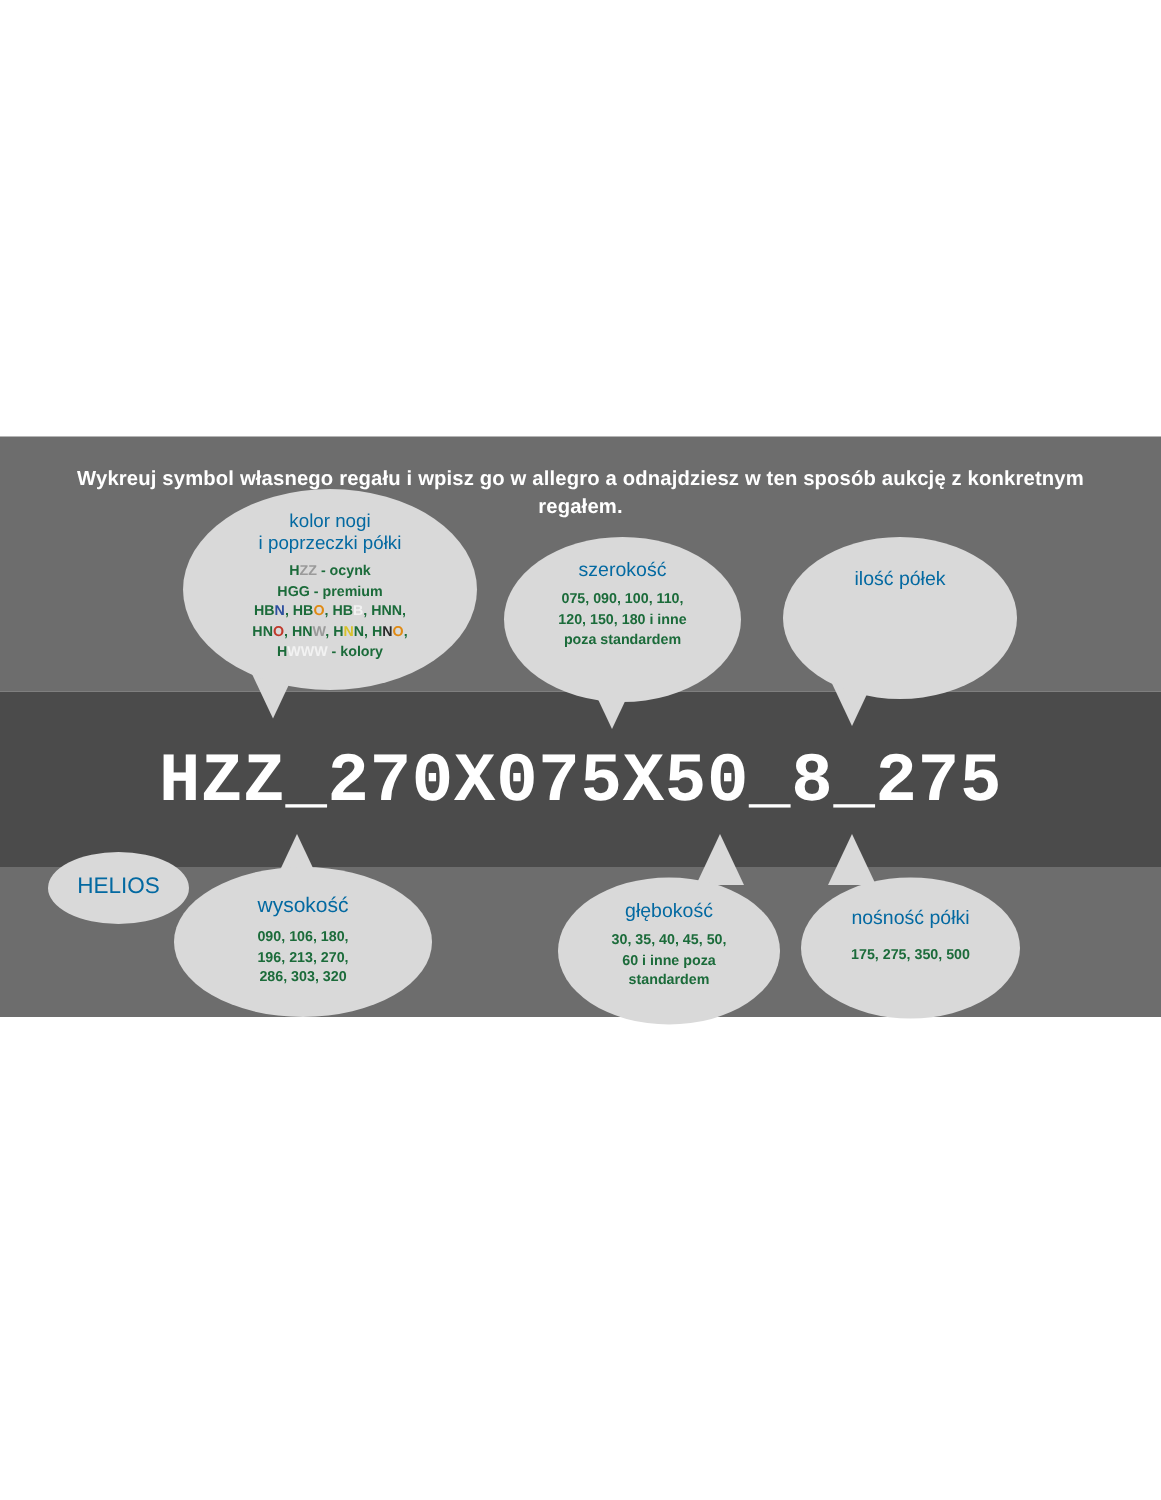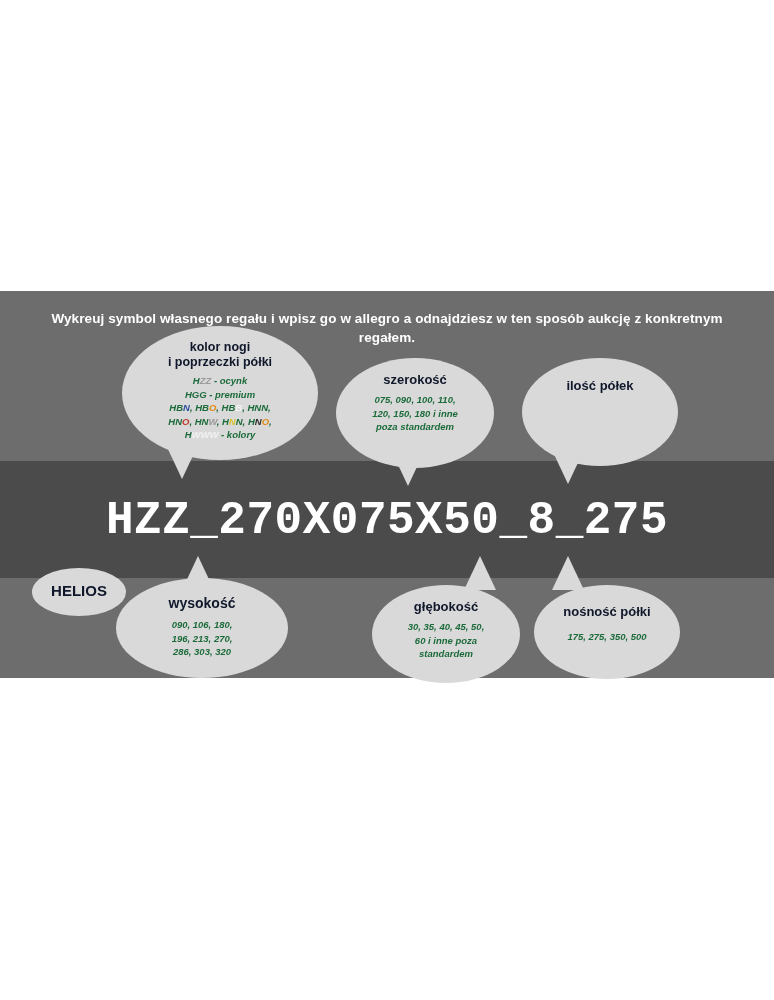--- a/index.html
+++ b/index.html
@@ -77,29 +77,28 @@
   
   .bubble {
     position: absolute;
     background: #d9d9d9;
     border-radius: 50% / 50%;
     box-sizing: border-box;
     text-align: center;
     color: #1b6b3a;
   }
   .bubble .b-title {
-    font-weight: bold;
-    color: #0f172a;
+    font-weight: normal;
+    color: #0369a1;
     display: block;
   }
   .bubble .b-body {
     font-weight: bold;
     color: #1b6b3a;
     display: block;
-    font-style: italic;
   }
 
   
   .tail {
     position: absolute;
     width: 0;
     height: 0;
     border-style: solid;
   }
   .tail-down {

